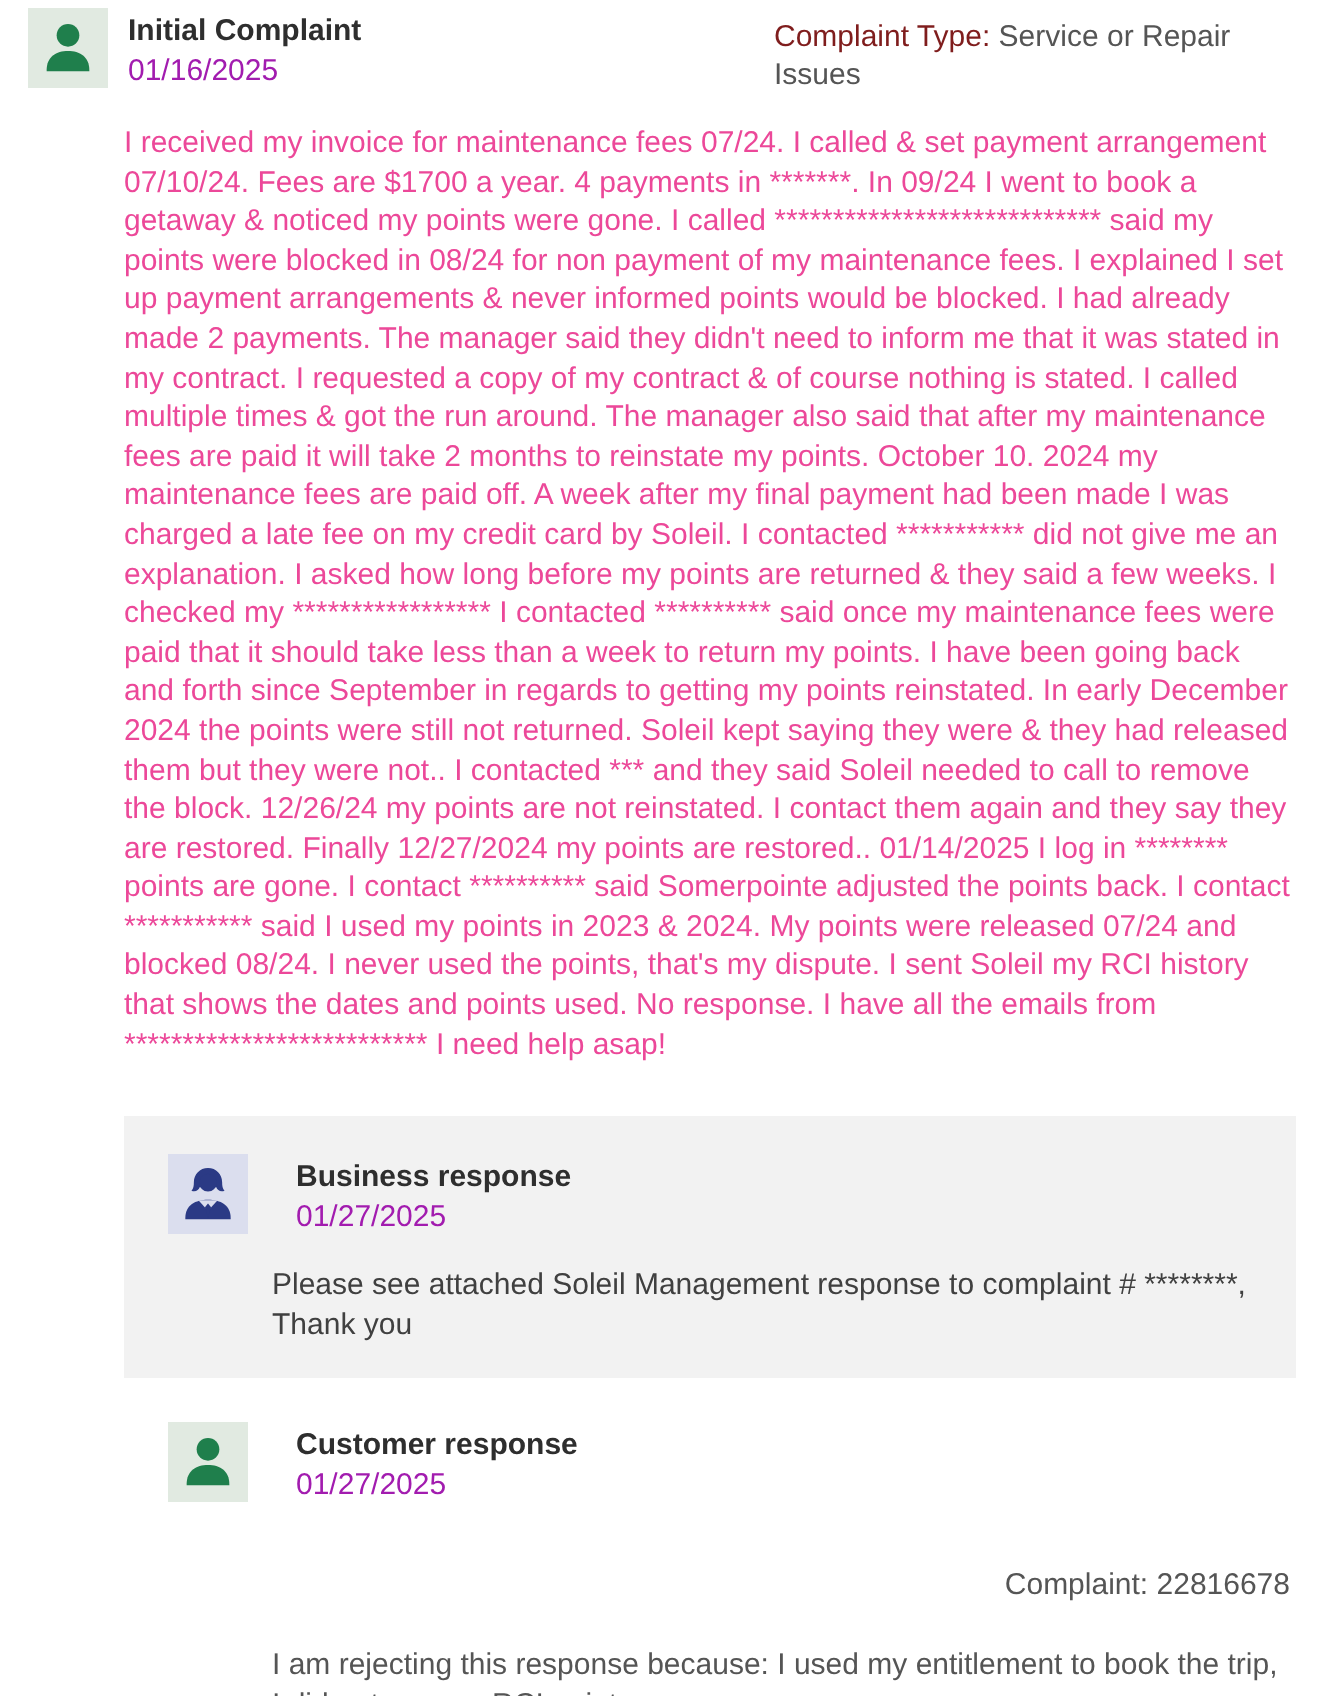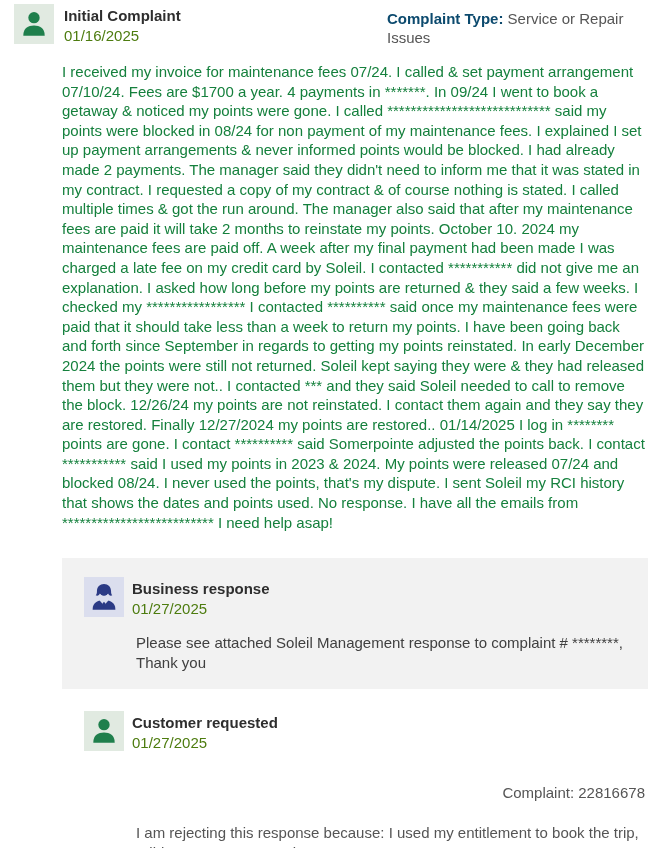--- a/index.html
+++ b/index.html
@@ -12,45 +12,45 @@
   }
   .page { position:relative; width:659px; height:848px; background:#fff; }
 
   
   .complaint-header { display:flex; align-items:flex-start; padding:4px 0 0 14px; position:relative; }
   .avatar { width:40px; height:40px; display:flex; align-items:center; justify-content:center; flex:0 0 40px; }
   .avatar.green { background:#e1eae1; }
   .avatar.navy  { background:#dbdeee; }
   .head-text { margin-left:10px; margin-top:3px; }
   .hd-title { font-size:15px; font-weight:700; color:#2e2e2e; line-height:18px; }
-  .hd-date  { font-size:15px; color:#4d7c0f; line-height:18px; margin-top:2px; }
+  .hd-date  { font-size:15px; color:#a21caf; line-height:18px; margin-top:2px; }
 
   .meta { position:absolute; left:387px; top:9px; font-size:15px; line-height:19px; color:#555; }
-  .meta .b { font-weight:700; color:#0c4a6e; }
+  .meta .b { font-weight:400; color:#7f1d1d; }
   .help-badge {
     display:inline-flex; width:15px; height:15px; border-radius:50%;
     background:#16a05d; color:#fff; font-size:10px; font-weight:700;
     align-items:center; justify-content:center; vertical-align:-2px; margin-left:3px;
     cursor:pointer;
   }
 
   
   .complaint-text {
     margin:17px 13px 0 62px;
-    font-size:15px; line-height:19.6px; color:#15803d;
+    font-size:15px; line-height:19.6px; color:#ec4899;
   }
 
   
   .business-box {
     margin:26px 11px 0 62px;
     background:#f2f2f2;
     padding:19px 20px 17px 22px;
   }
   .resp-row { display:flex; align-items:flex-start; }
-  .resp-text { margin-left:8px; margin-top:3px; }
+  .resp-text { margin-left:24px; margin-top:3px; }
   .resp-body {
     margin:15px 0 0 52px;
     font-size:15px; line-height:19.6px; color:#404040;
     white-space:pre-line;
   }
 
   
   .customer-section { margin:22px 14px 0 84px; }
   .cust-content { margin-left:52px; font-size:15px; line-height:19.6px; color:#555; }
   .cust-complaint { margin-top:31px;text-align:right; }
@@ -106,21 +106,21 @@
 
   <section class="customer-section">
     <div class="resp-row">
       <div class="avatar green">
         <svg width="32" height="32" viewBox="0 0 48 48" aria-hidden="true">
           <circle cx="24" cy="14.5" r="8.5" fill="#1f7f4c"></circle>
           <path d="M8 40.5 c0-10 7.2-14.3 16-14.3 s16 4.3 16 14.3 l0 1 -32 0 z" fill="#1f7f4c"></path>
         </svg>
       </div>
       <div class="resp-text">
-        <div class="hd-title">Customer requested</div>
+        <div class="hd-title">Customer response</div>
         <div class="hd-date">01/27/2025</div>
       </div>
     </div>
     <div class="cust-content">
       <div class="cust-complaint">Complaint: 22816678</div>
       <div class="cust-reject">I am rejecting this response because: I used my entitlement to book the trip, I did not use my RCI points.</div>
 
     </div>
   </section>
 

